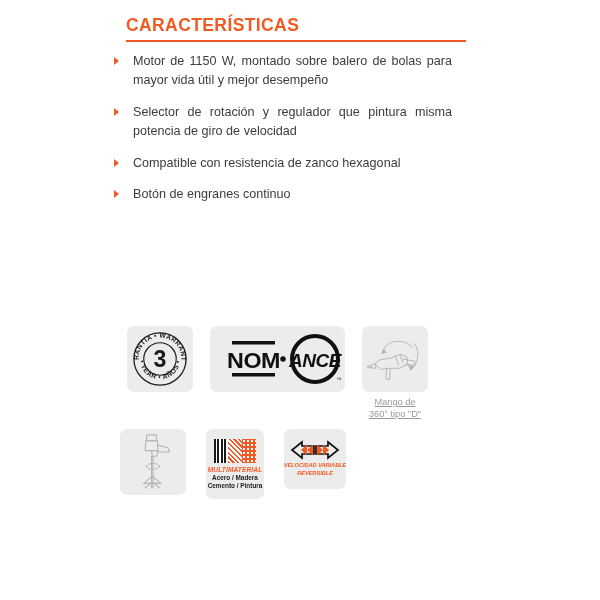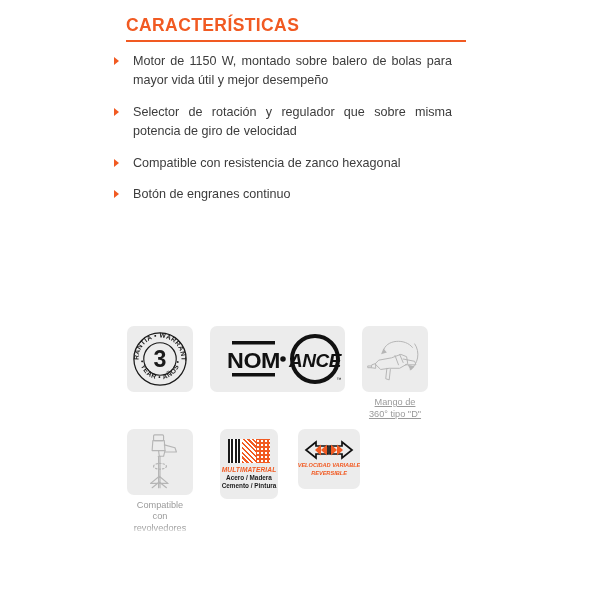--- a/index.html
+++ b/index.html
@@ -233,21 +233,21 @@
     <div class="title-rule"></div>
   </div>
 
   <ul class="features">
     <li class="feature-item">
       <span class="bullet"></span>
       <span class="ftext">Motor de 1150 W, montado sobre balero de bolas para mayor vida útil y mejor desempeño</span>
     </li>
     <li class="feature-item">
       <span class="bullet"></span>
-      <span class="ftext">Selector de rotación y regulador que sobre misma potencia de giro de velocidad</span>
+      <span class="ftext">Selector de rotación y regulador que pintura misma potencia de giro de velocidad</span>
     </li>
     <li class="feature-item">
       <span class="bullet"></span>
       <span class="ftext">Compatible con resistencia de zanco hexagonal</span>
     </li>
     <li class="feature-item no-justify">
       <span class="bullet"></span>
       <span class="ftext">Botón de engranes continuo</span>
     </li>
   </ul>
@@ -340,26 +340,20 @@
               <path d="M 35,34 L 35,78"></path>
 
               <path d="M 34,62 L 22,72 M 34,62 L 46,72"></path>
               <path d="M 22,72 L 46,72"></path>
               <path d="M 34,70 L 24,78 M 34,70 L 44,78"></path>
 
               <path d="M 26,48 a 9,4 0 0 1 18,0" stroke-dasharray="2.2 2.6"></path>
               <path d="M 44,48 a 9,4 0 0 1 -18,0" stroke-dasharray="2.2 2.6"></path>
             </g>
           </svg>
-        </div>
-        <div class="badge-caption caption-clip">
-          <div>Compatible</div>
-          <div>con</div>
-          <div>revolvedores</div>
-          <div>de pintura</div>
         </div>
       </div>
 
       <div class="badge-cell">
         <div class="badge-tile tile-multi">
           <div class="multi-inner">
             <div class="multi-swatches">
               <div class="sw sw-steel"></div>
               <div class="sw sw-wood"></div>
               <div class="sw sw-conc"></div>

